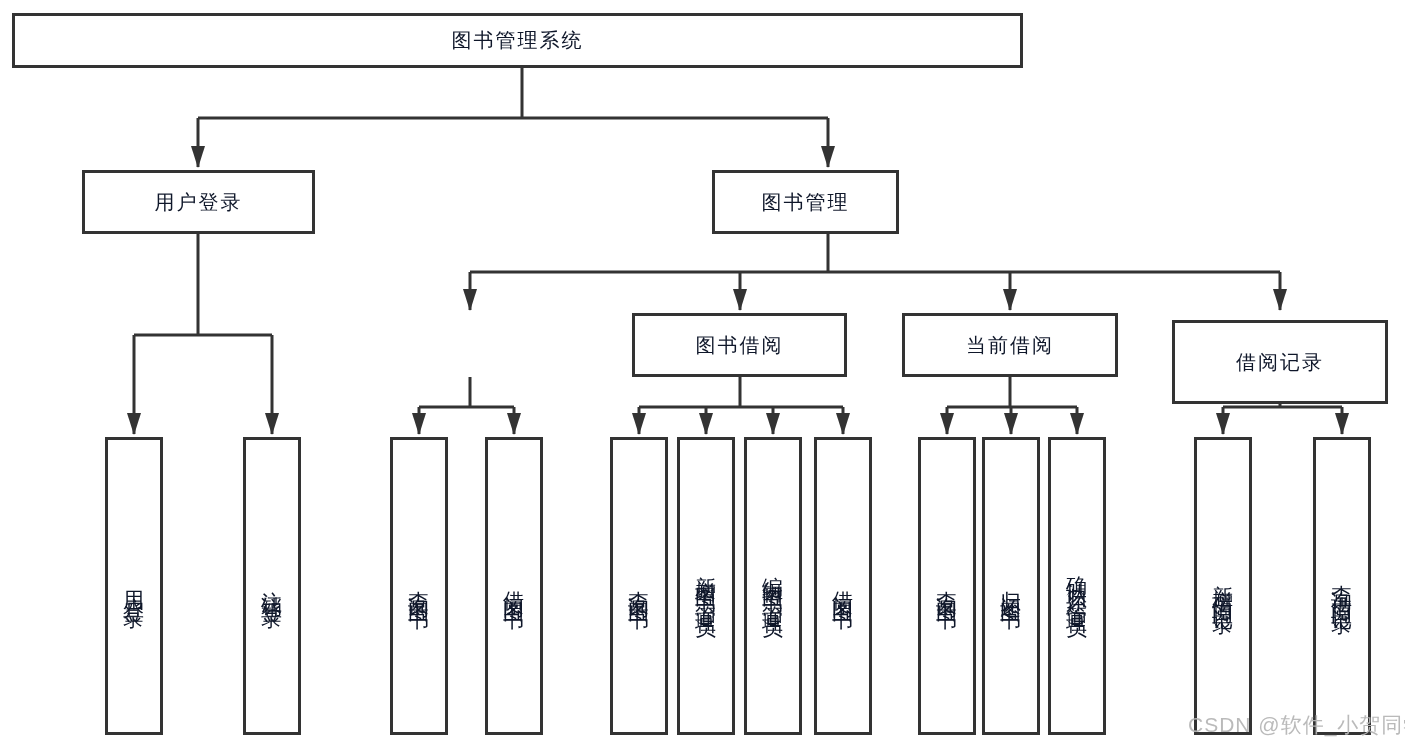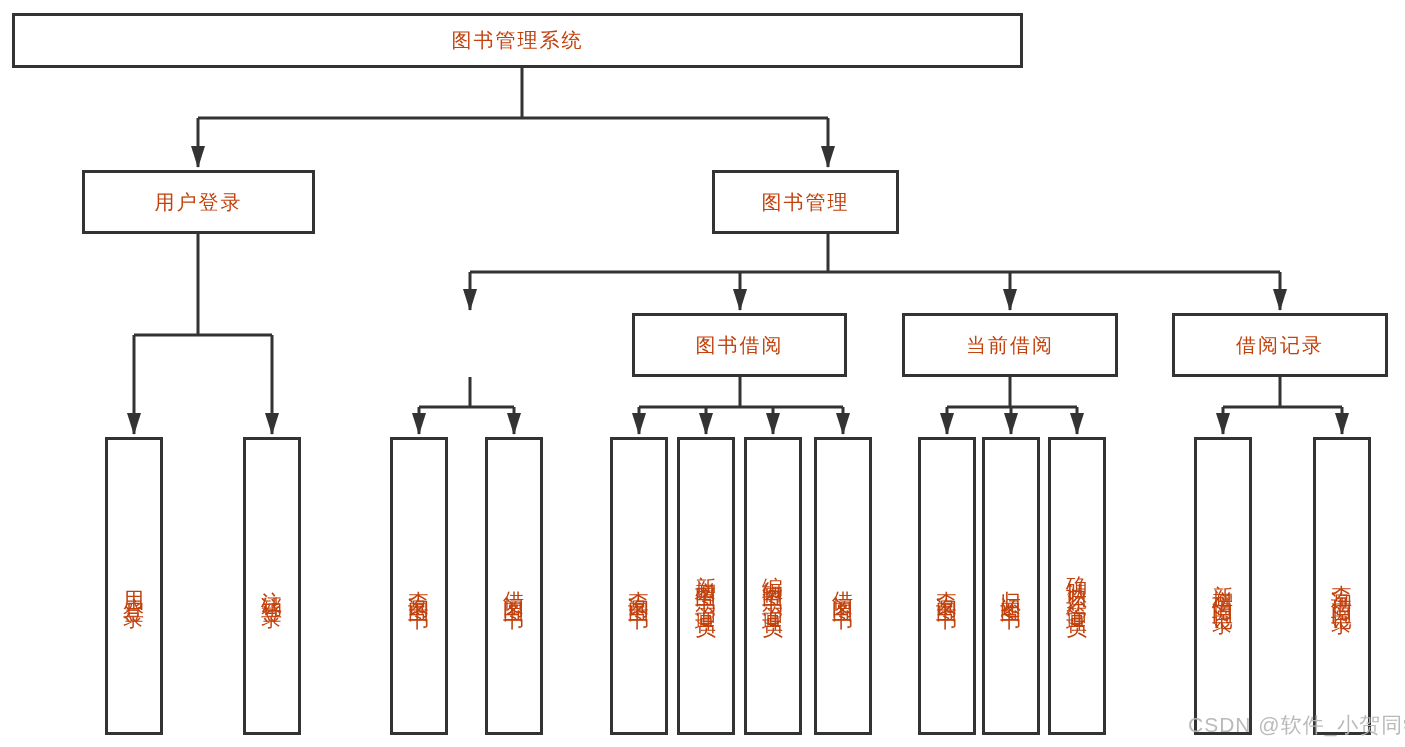--- a/index.html
+++ b/index.html
@@ -21,21 +21,21 @@
     top: 0;
     width: 1405px;
     height: 747px;
     z-index: 1;
   }
   .node {
     position: absolute;
     box-sizing: border-box;
     border: 3px solid #333333;
     background: #ffffff;
-    color: #c2410c;
+    color: #0f172a;
     display: flex;
     align-items: center;
     justify-content: center;
     z-index: 2;
     text-align: center;
   }
   .hnode {
     font-size: 20px;
     letter-spacing: 2px;
     white-space: nowrap;
@@ -121,21 +121,21 @@
   <div class="node hnode" style="left:712px; top:170px; width:187px; height:64px;">
     <span>图书管理</span>
   </div>
 
   <div class="node hnode" style="left:632px; top:313px; width:215px; height:64px;">
     <span>图书借阅</span>
   </div>
   <div class="node hnode" style="left:902px; top:313px; width:216px; height:64px;align-items:center;">
     <span>当前借阅</span>
   </div>
-  <div class="node hnode" style="left:1172px; top:313px; width:216px; height:64px;">
+  <div class="node hnode" style="left:1172px; top:320px; width:216px; height:84px;">
     <span>借阅记录</span>
   </div>
 
   <div class="node vnode" style="left:105px; top:437px; width:58px; height:298px;">
     <span class="vtext">用户登录</span>
   </div>
   <div class="node vnode" style="left:243px; top:437px; width:58px; height:298px;">
     <span class="vtext">注销登录</span>
   </div>
 

